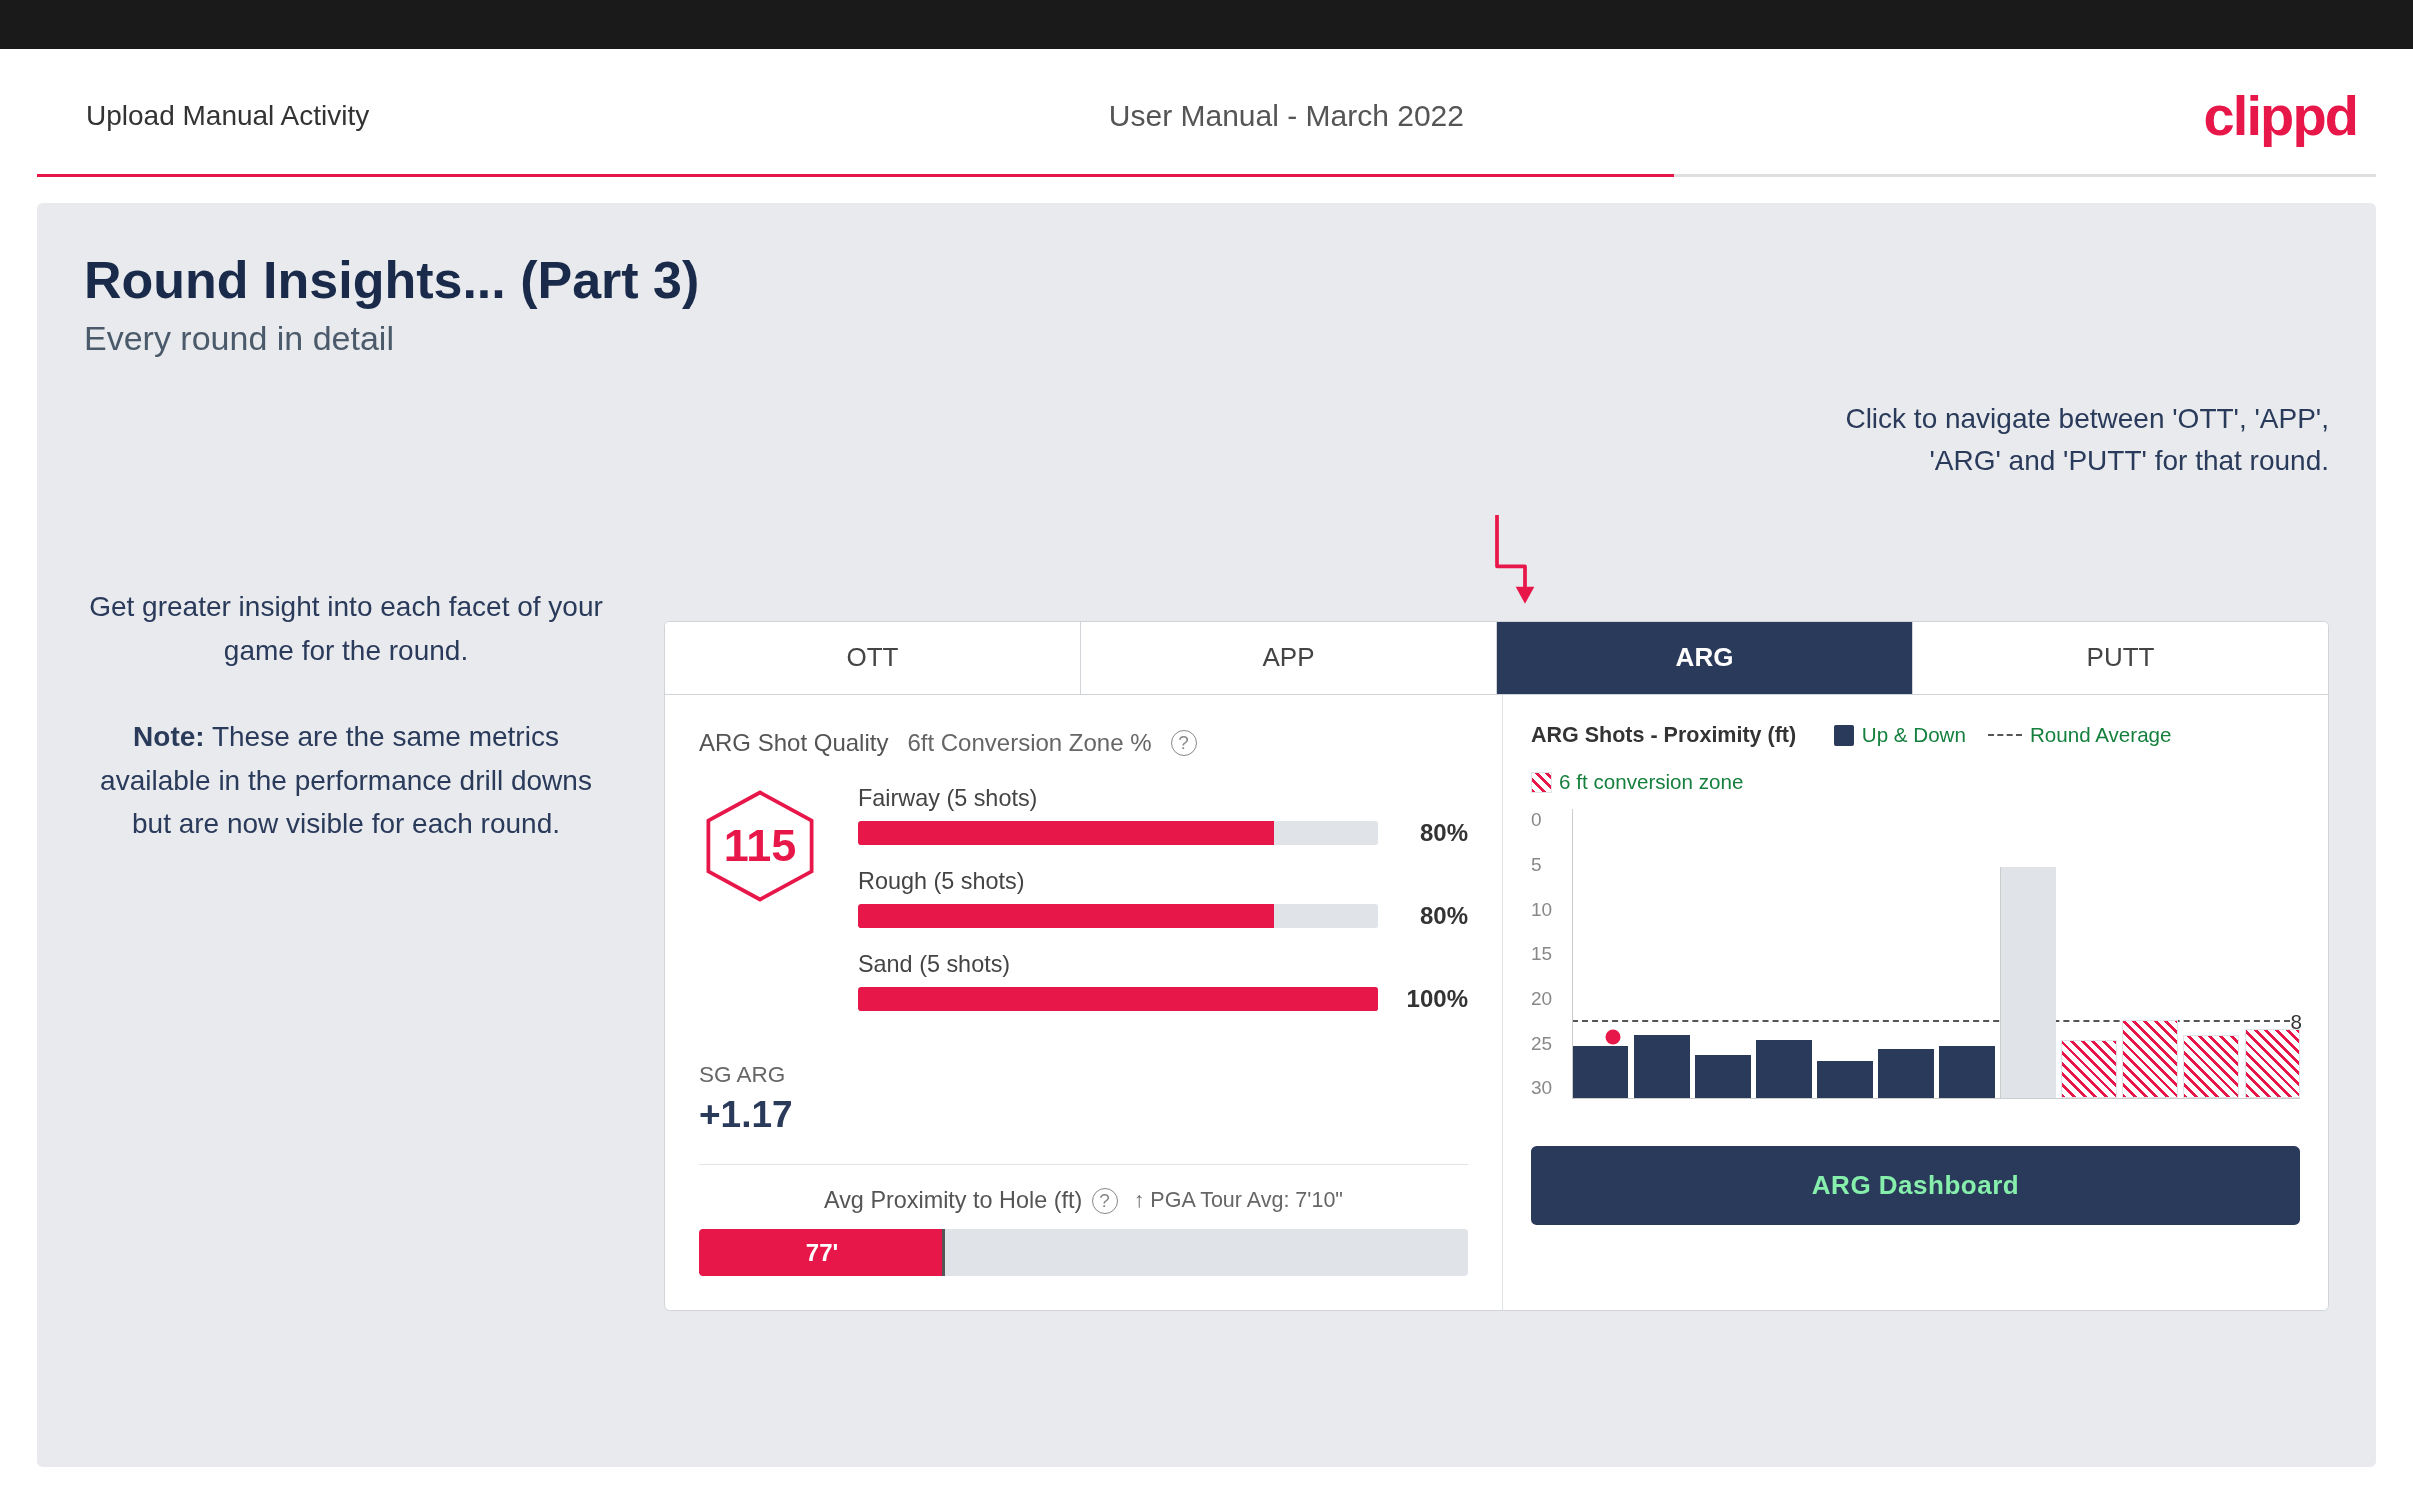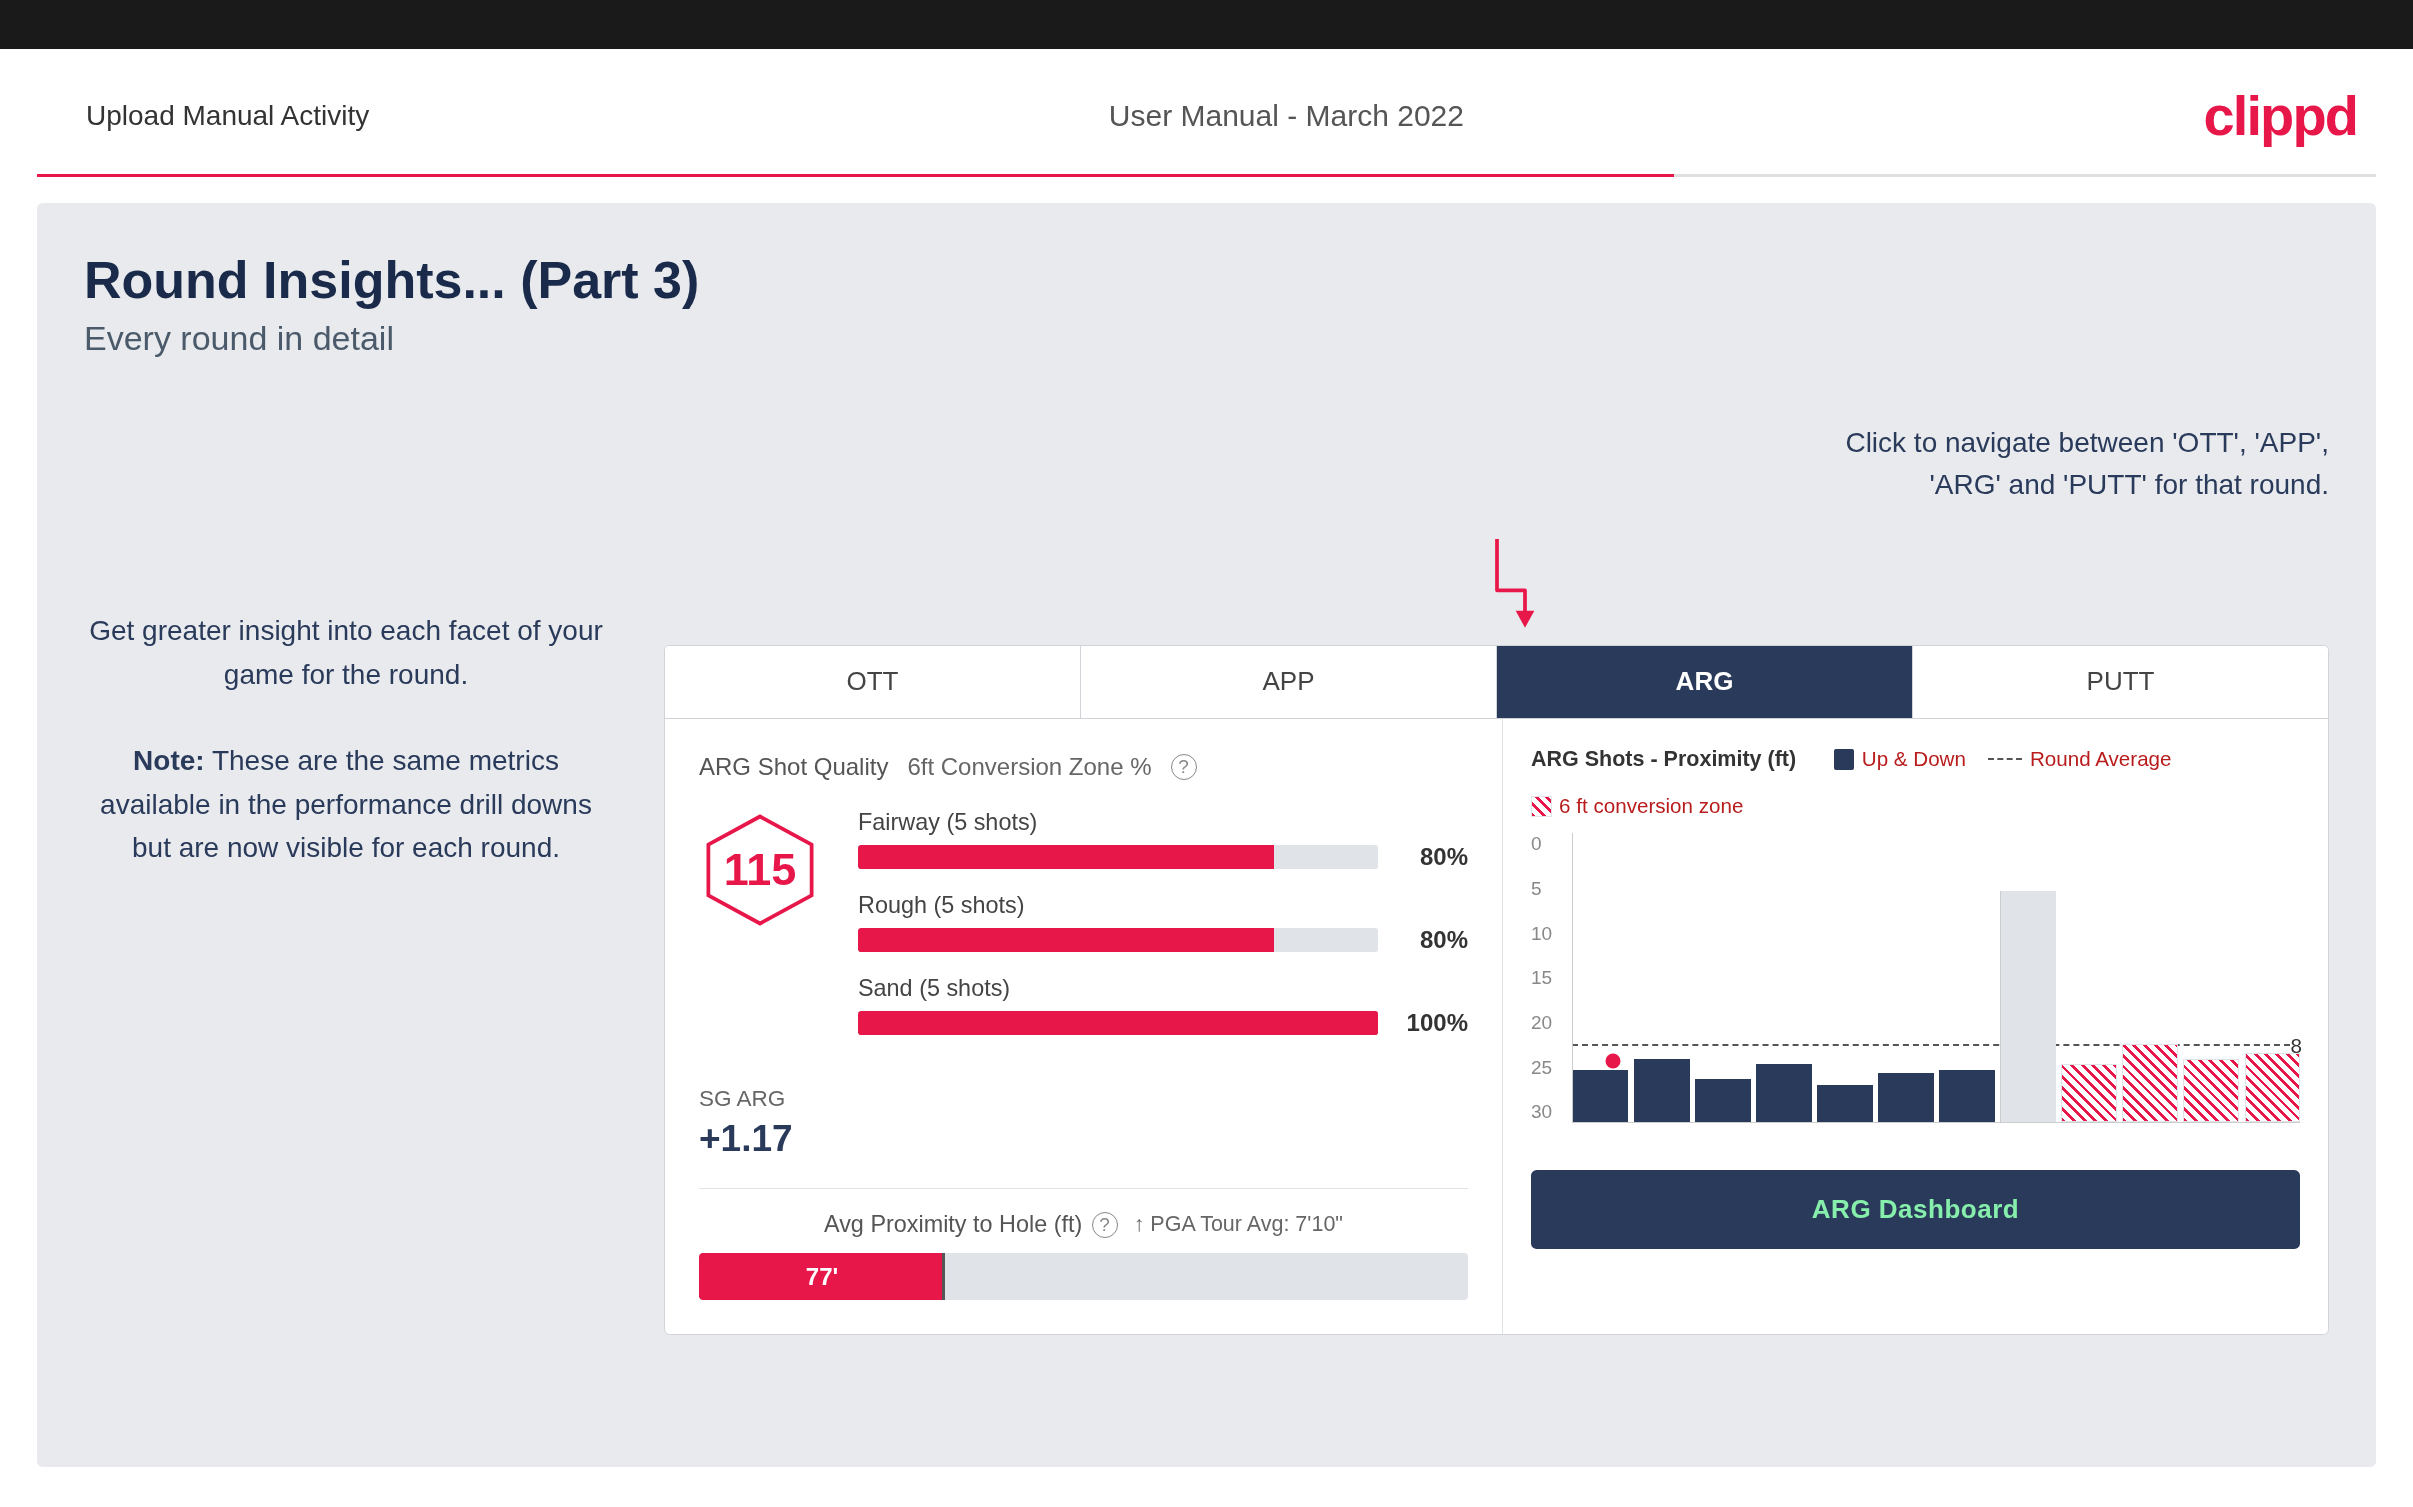--- a/index.html
+++ b/index.html
@@ -74,21 +74,21 @@
       font-size: 52px;
       font-weight: 700;
       color: #1a2a4a;
       margin-bottom: 9.4px;
     }
 
     .page-subtitle {
       font-size: 34px;
       color: #4a5a6a;
       font-weight: 400;
-      margin-bottom: 64px;
+      margin-bottom: 40px;
     }
 
     
     .content-layout {
       display: flex;
       gap: 56px;
       align-items: flex-start;
     }
 
     .left-panel {
@@ -377,21 +377,21 @@
       font-weight: 600;
       color: #333;
       margin-right: 15px;
     }
 
     .legend-item {
       display: flex;
       align-items: center;
       gap: 7.5px;
       font-size: 20.6px;
-      color: #b91c1c;
+      color: #15803d;
     }
 
     .legend-square {
       width: 20.6px;
       height: 20.6px;
       border-radius: 1.9px;
     }
 
     .legend-dashed {
       width: 34px;

